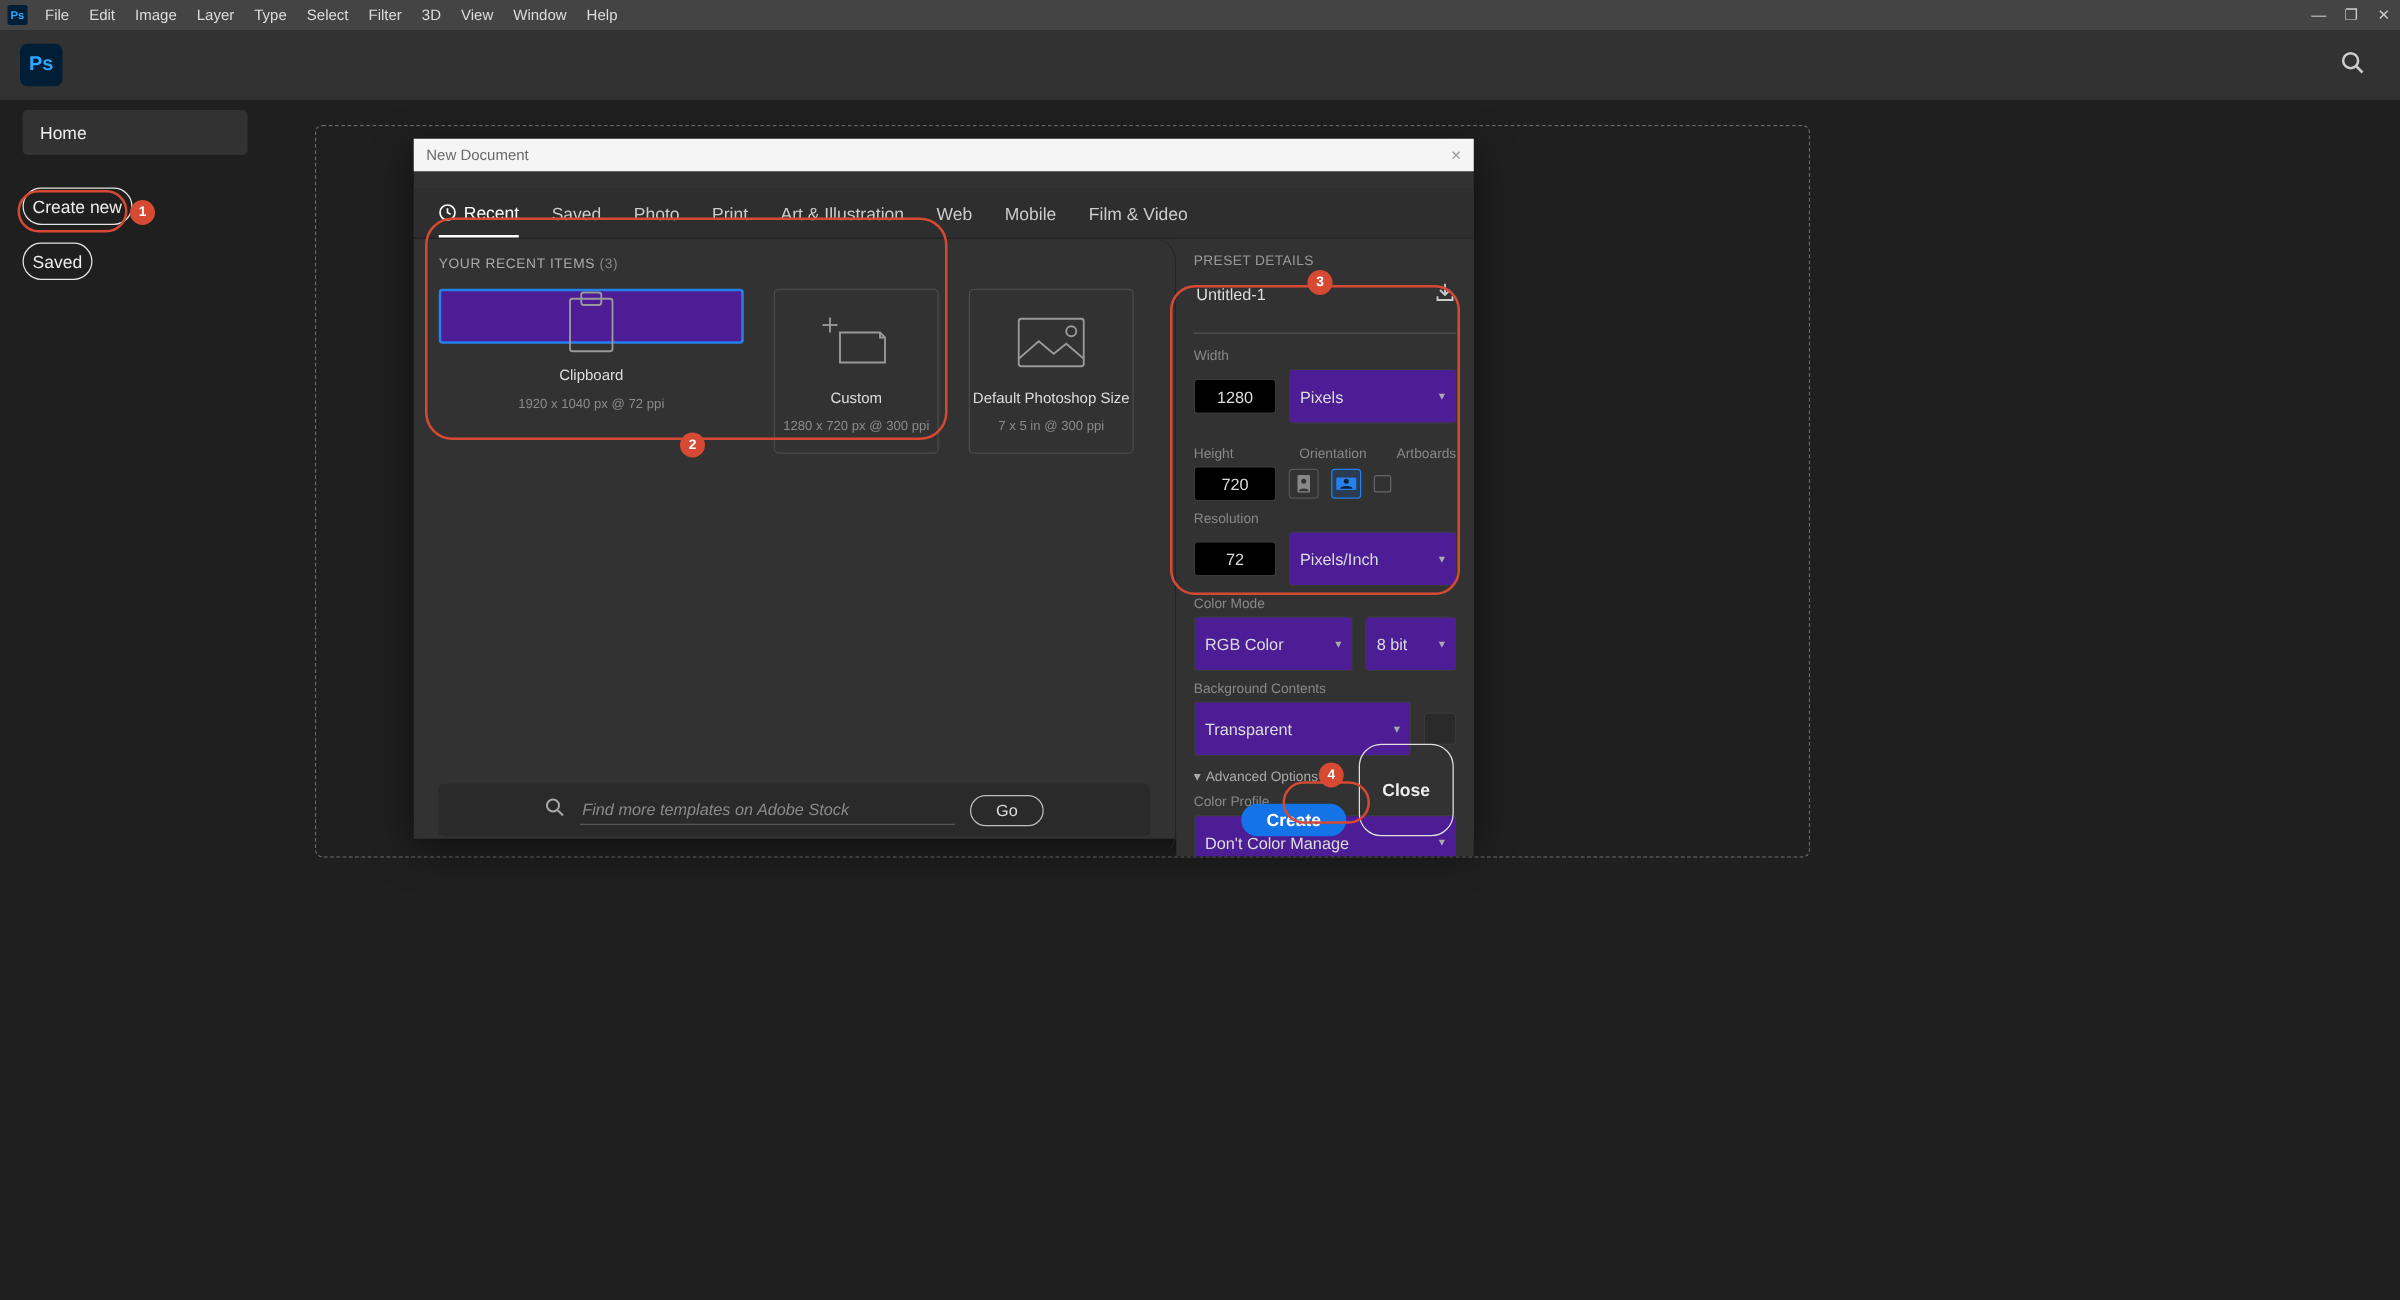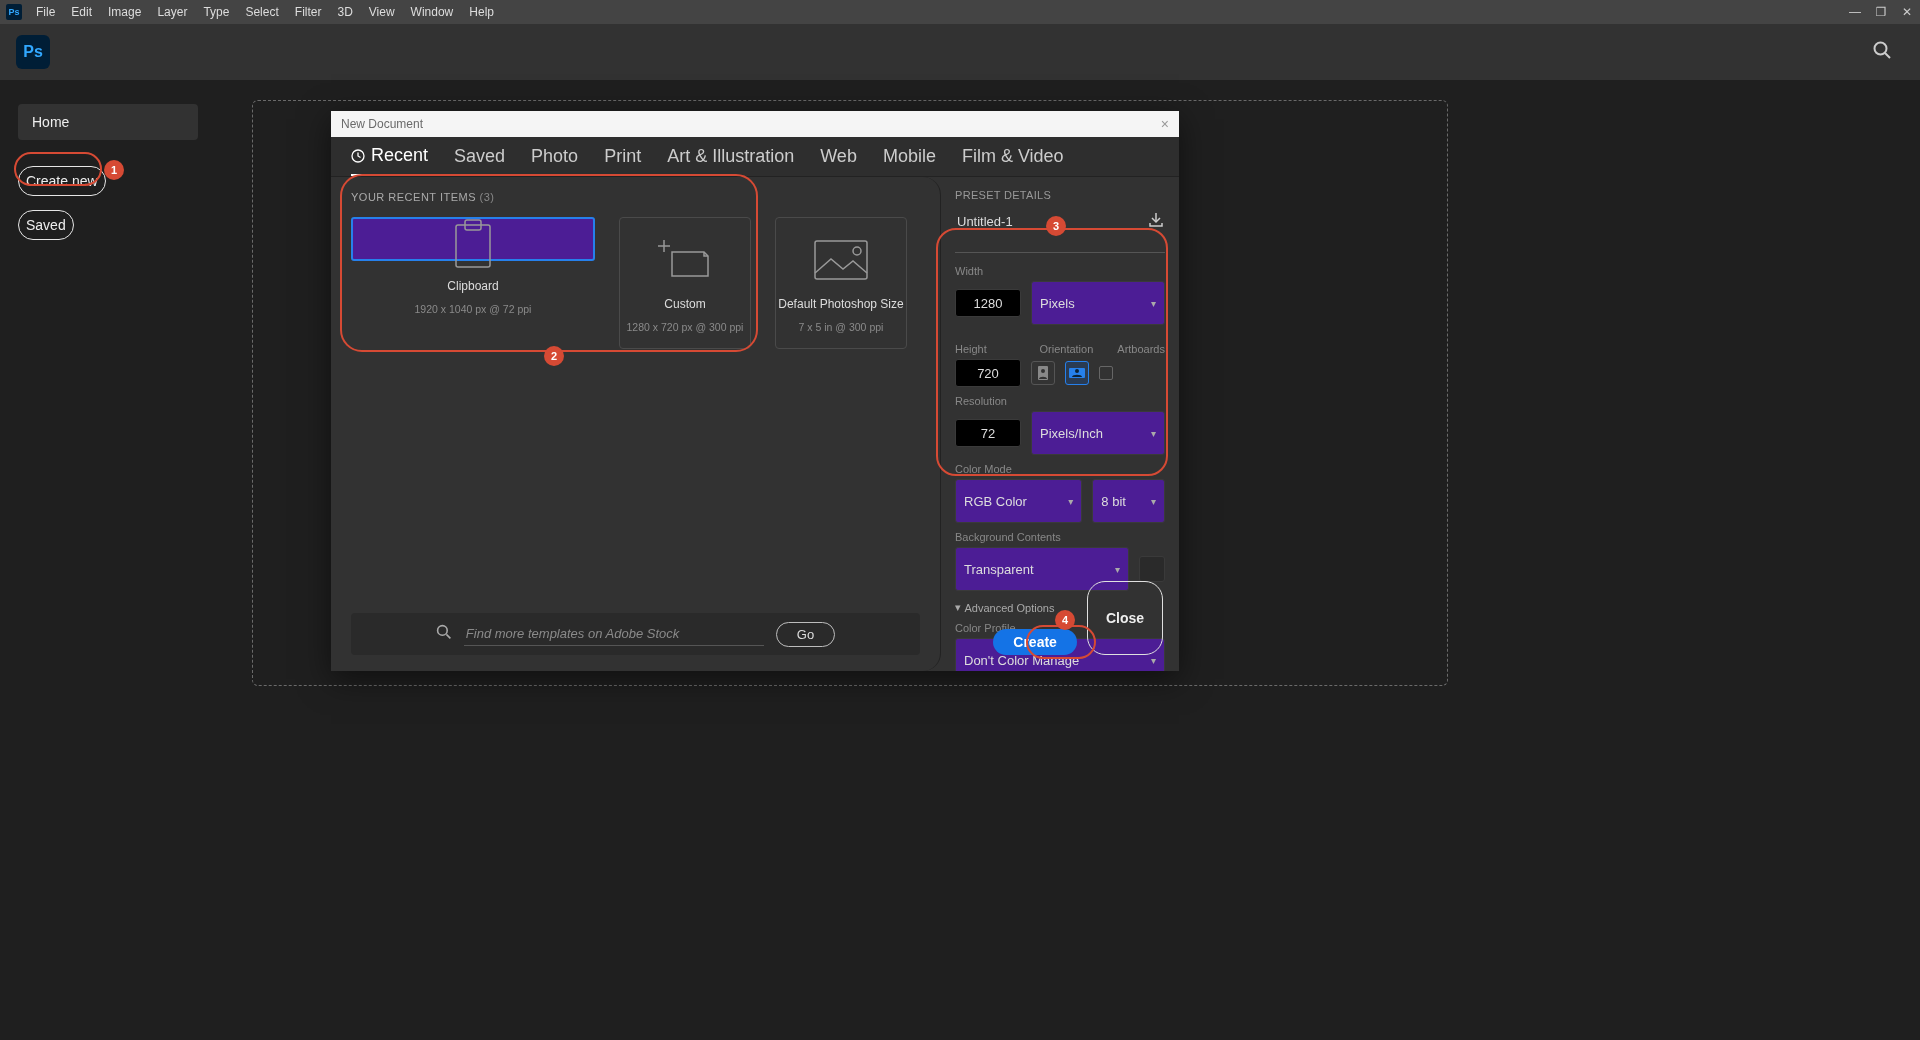--- a/index.html
+++ b/index.html
@@ -25,30 +25,30 @@
   .menubar .spacer{flex:1;}
   .menubar .winbtn{width:26px;text-align:center;font-size:12px;color:#ccc;}
   
   .appbar{height:56px;background:#323232;display:flex;align-items:center;}
   .appbar .ps-logo{margin-left:16px;width:34px;height:34px;background:#001e36;border-radius:6px;color:#31a8ff;font-weight:bold;font-size:16px;display:flex;align-items:center;justify-content:center;}
   .appbar .spacer{flex:1;}
   .appbar .search-ic{margin-right:28px;color:#ccc;}
   
   .body-area{position:absolute;top:80px;left:0;right:0;bottom:0;background:#1f1f1f;}
   
-  .leftnav{position:absolute;left:18px;top:24px;width:180px;}
+  .leftnav{position:absolute;left:18px;top:8px;width:180px;}
   .home-btn{background:#323232;height:36px;display:flex;align-items:center;padding-left:14px;font-size:14px;color:#eee;border-radius:4px;margin-bottom:26px;}
   .pill-btn{display:inline-flex;align-items:center;justify-content:center;height:30px;padding:0 7px;border:1.5px solid #e6e6e6;border-radius:16px;font-size:14px;color:#eee;background:transparent;margin-bottom:14px;}
   
   .dropzone{position:absolute;left:252px;top:20px;width:1196px;height:586px;border:1.5px dashed #6a6a6a;border-radius:6px;}
   
   .dialog{position:absolute;left:78px;top:10px;width:848px;height:560px;background:#323232;box-shadow:0 8px 30px rgba(0,0,0,.5);}
   .dlg-title{height:26px;background:#f5f5f5;color:#6a6a6a;font-size:12px;display:flex;align-items:center;padding:0 10px;}
   .dlg-title .x{color:#999;margin-left:auto;font-size:14px;}
-  .dlg-tabs{height:40px;background:#2e2e2e;display:flex;align-items:center;padding-left:20px;gap:26px;font-size:18px;color:#ccc;border-bottom:1px solid #222;}
+  .dlg-tabs{height:40px;background:#2e2e2e;display:flex;align-items:center;padding-left:20px;gap:26px;font-size:14px;color:#ccc;border-bottom:1px solid #222;margin-top:14px;}
   .dlg-tabs .tab{display:flex;align-items:center;gap:6px;height:100%;}
   .dlg-tabs .tab.active{color:#fff;border-bottom:2px solid #fff;}
   .clock-ic svg{display:block;}
   .dlg-body{display:flex;height:calc(100% - 66px);}
   .presets{flex:1;padding:14px 33px 0 20px;position:relative;border-right:1px solid #222;border-radius:18px;}
   .presets-h{font-size:11px;letter-spacing:.5px;color:#aaa;}
   .preset-row{display:flex;gap:24px;margin-top:14px;}
   .preset{width:132px;height:132px;border:1px solid #4a4a4a;border-radius:4px;display:flex;flex-direction:column;align-items:center;justify-content:center;gap:10px;}
   .preset.sel{border:2px solid var(--blue-light);}
   .preset .ic{height:54px;display:flex;align-items:center;justify-content:center;color:#999;}

